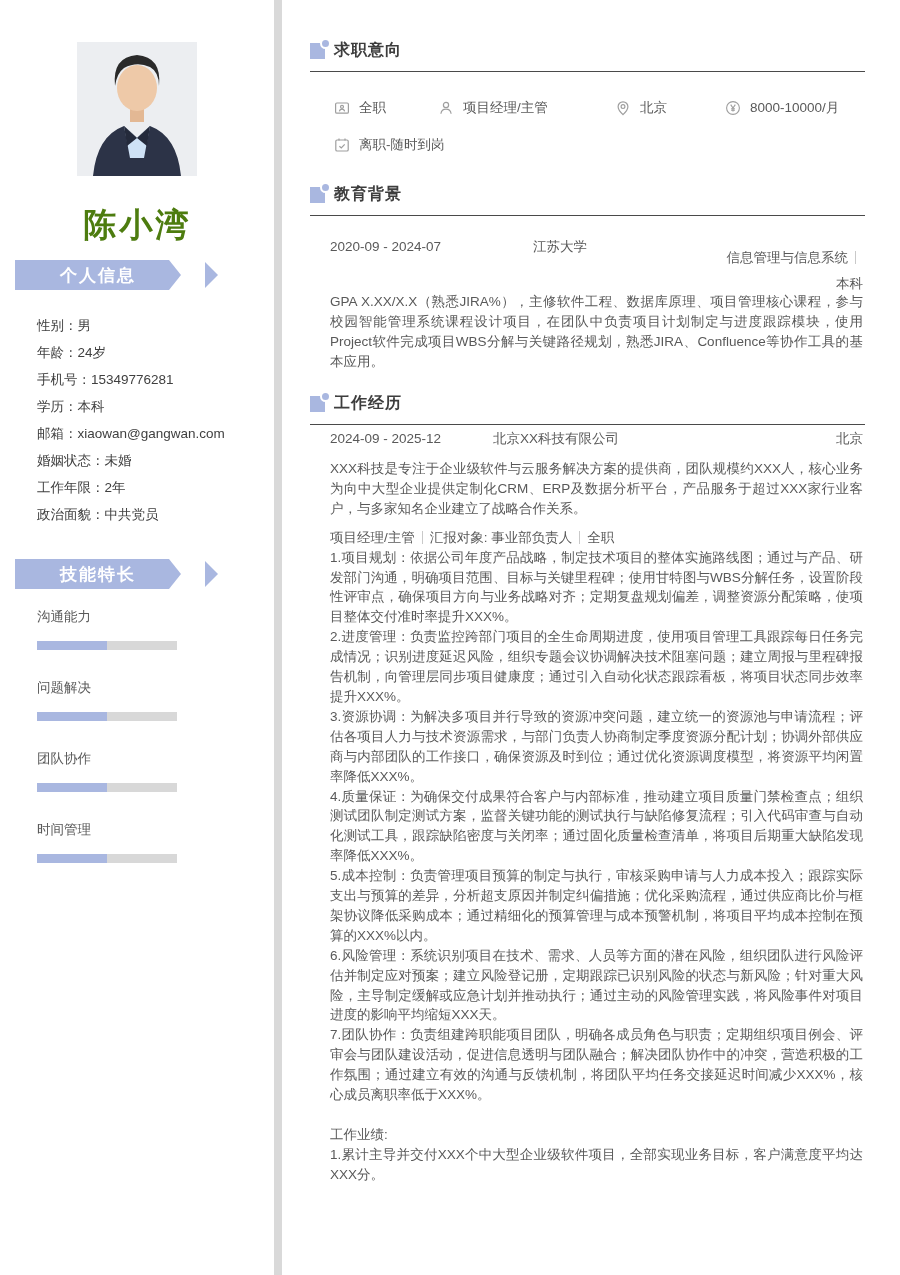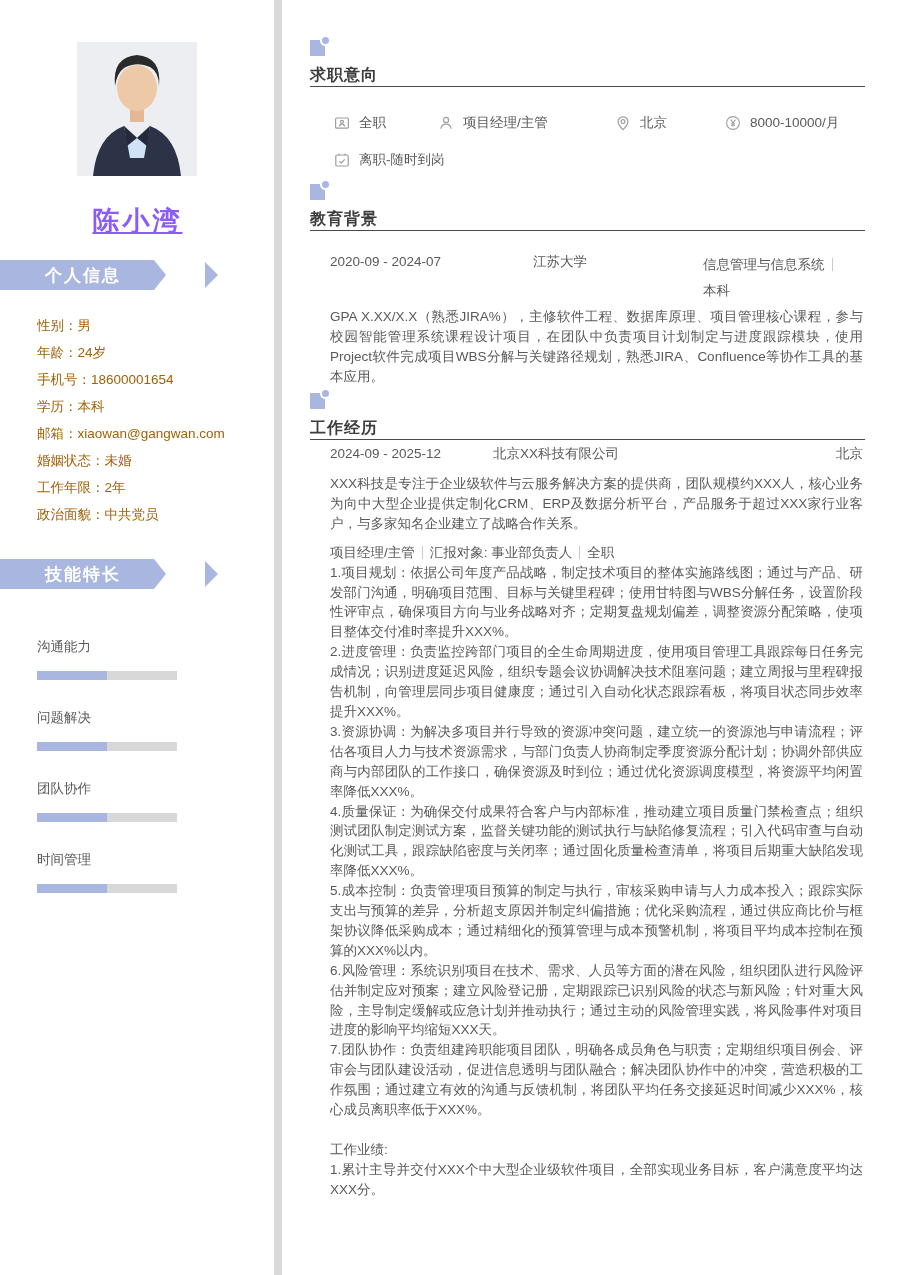--- a/index.html
+++ b/index.html
@@ -14,49 +14,49 @@
   html,body{background:#fff;}
   body{
     width:900px;height:1275px;position:relative;overflow:hidden;
     font-family:"Liberation Sans","DejaVu Sans",sans-serif;
     color:var(--body);
   }
   
   .v-divider{position:absolute;left:274px;top:0;width:8px;height:1275px;background:var(--divider);}
   .photo{position:absolute;left:77px;top:42px;width:120px;height:134px;overflow:hidden;}
   .person-name{position:absolute;left:0;top:203px;width:275px;text-align:center;
-    font-size:27px;font-weight:bold;color:#8b5cf6;letter-spacing:3px;text-decoration:underline;}
+    font-size:33px;font-weight:bold;color:#4d7c0f;letter-spacing:3px;}
   .banner{position:absolute;left:0;width:218px;height:30px;}
-  .banner-body{position:absolute;left:0;top:0;bottom:0;width:166px;background:var(--accent);
+  .banner-body{position:absolute;left:15px;top:0;bottom:0;width:166px;background:var(--accent);
     clip-path:polygon(0 0,calc(100% - 12px) 0,100% 50%,calc(100% - 12px) 100%,0 100%);
     color:#fff;font-weight:bold;font-size:17px;letter-spacing:2px;
     display:flex;align-items:center;justify-content:center;}
   .banner-tip{position:absolute;right:0;top:2px;bottom:2px;width:13px;background:var(--accent);
     clip-path:polygon(0 0,100% 50%,0 100%);}
-  .info-list{position:absolute;left:37px;top:312px;width:230px;font-size:13.5px;line-height:27px;color:#a16207;}
-  .skill{position:absolute;left:37px;width:140px;margin-top:30px;}
+  .info-list{position:absolute;left:37px;top:312px;width:230px;font-size:13.5px;line-height:27px;color:#404040;}
+  .skill{position:absolute;left:37px;width:140px;}
   .skill-label{font-size:13.5px;color:#5a5a5a;}
   .skill-track{margin-top:15px;height:9px;background:var(--track);}
   .skill-fill{height:9px;background:var(--accent);}
   
   .section{position:absolute;left:310px;width:555px;}
-  .sec-head{display:flex;align-items:flex-start;gap:9px;border-bottom:1px solid #4a4a4a;flex-direction:column;}
+  .sec-head{display:flex;align-items:center;gap:9px;padding-bottom:10px;border-bottom:1px solid #4a4a4a;}
   .sec-icon{width:15px;height:16px;background:var(--accent);position:relative;flex:none;}
   .sec-icon::after{content:'';position:absolute;right:-6px;top:-5px;width:7px;height:7px;
     border-radius:50%;background:var(--accent);border:2px solid #fff;}
   .sec-title{font-size:16px;font-weight:bold;color:var(--head);letter-spacing:1px;}
   .sec-content{margin-left:20px;width:533px;font-size:13.5px;line-height:19.9px;color:var(--body);}
   .para{text-align:justify;}
   .intent-row{position:relative;height:18px;}
   .intent-item{position:absolute;top:0;display:flex;align-items:center;gap:9px;white-space:nowrap;}
   .intent-item svg{flex:none;display:block;}
   .row-line{position:relative;height:20px;}
   .row-left{position:absolute;left:0;top:0;}
   .row-right{position:absolute;right:0;top:0;}
-  .edu-right{position:absolute;right:0;top:0;width:160px;text-align:left;line-height:26px;}
+  .edu-right{position:absolute;right:0;top:8px;width:160px;text-align:right;line-height:26px;}
   .vbar{display:inline-block;width:1px;height:13px;background:#c9c9c9;vertical-align:-2px;margin:0 7px;}
   .meta-line{display:flex;align-items:center;}
 </style>
 </head>
 <body>
 
 <div class="v-divider"></div>
 
 <div class="photo">
   <svg width="120" height="134" viewBox="0 0 120 134">
@@ -77,21 +77,21 @@
   <div class="banner-body">
       <span>个人信息</span>
     </div>
   <div class="banner-tip"></div>
 </div>
 
 <div class="info-list">
 
 <div>性别：男</div>
     <div>年龄：24岁</div>
-    <div>手机号：18600001654</div>
+    <div>手机号：15349776281</div>
     <div>学历：本科</div>
     <div>邮箱：xiaowan@gangwan.com</div>
     <div>婚姻状态：未婚</div>
     <div>工作年限：2年</div>
     <div>政治面貌：中共党员</div>
   </div>
 
 <div class="banner" style="top:559px">
   <div class="banner-body">
       <span>技能特长</span>

